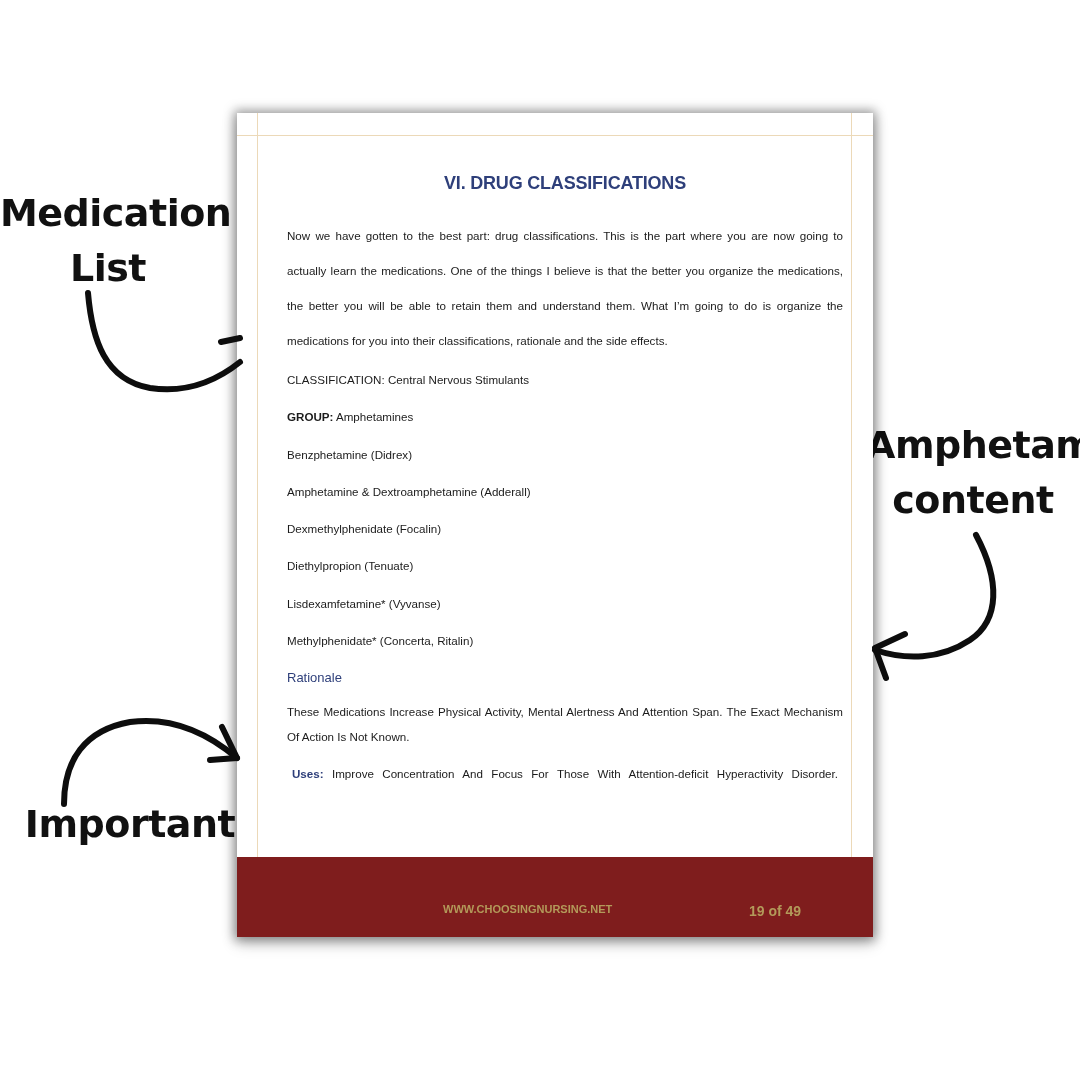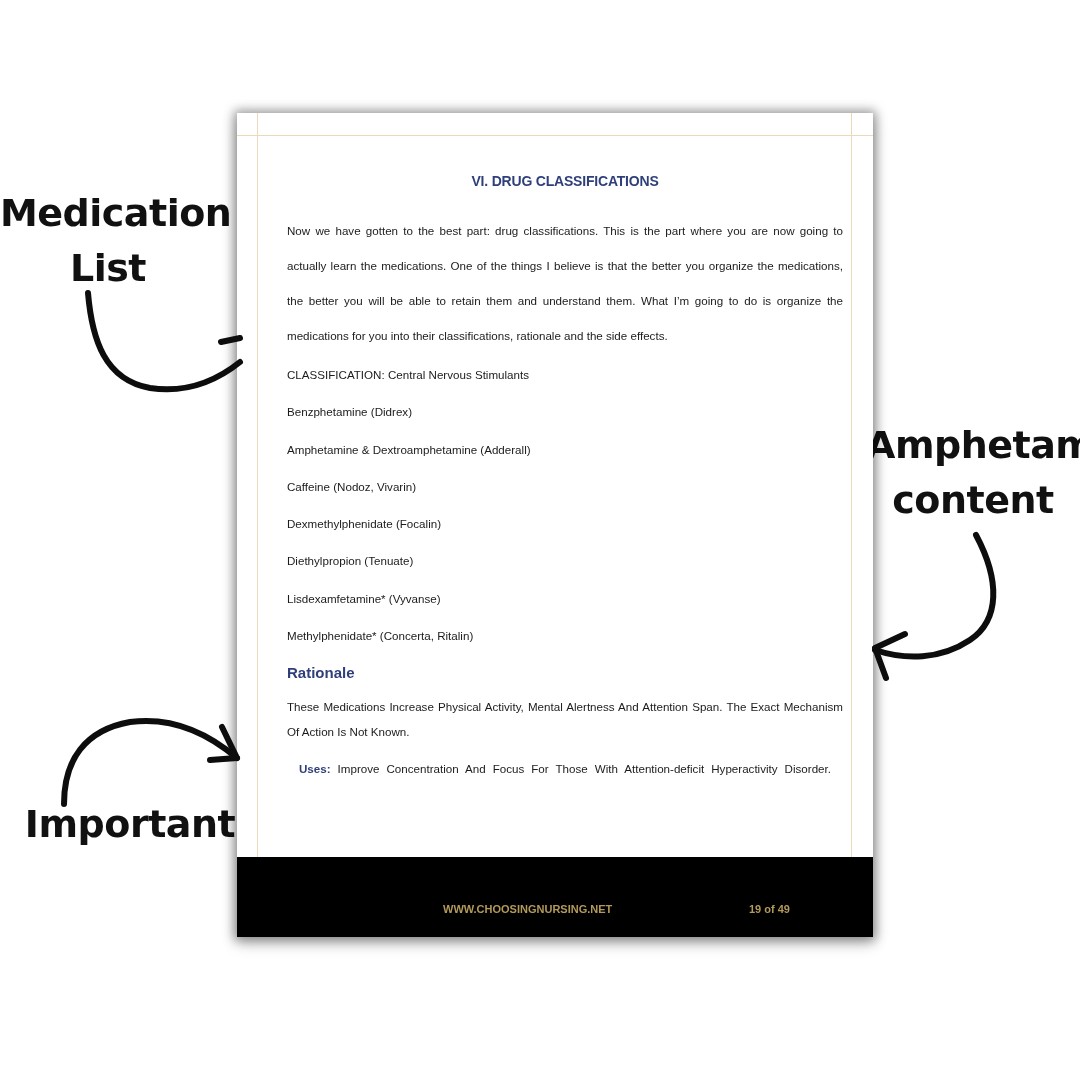--- a/index.html
+++ b/index.html
@@ -23,36 +23,36 @@
       box-shadow: 0 0 10px 3px rgba(0,0,0,0.35), 0 6px 14px rgba(0,0,0,0.25);
       overflow: hidden;
     }
     .vline { position: absolute; top: 0; width: 1px; height: 744px; background: #ecd9b8; }
     .vline.left { left: 20px; }
     .vline.right { left: 614px; }
     .hline { position: absolute; left: 0; top: 22px; width: 636px; height: 1px; background: #ecd9b8; }
 
     .content { position: absolute; left: 50px; top: 60px; width: 556px; color: #1b1b1b; font-size: 11.6px; }
     .title {
-      text-align: center; color: #2e3f7a; font-weight: bold; font-size: 14px;
+      text-align: center; color: #2e3f7a; font-weight: bold; font-size: 18px;
       margin: 0 0 24px 0; letter-spacing: -0.2px;
     }
     .intro { text-align: justify; line-height: 35px; margin: 0 0 12px 0; }
     .line { line-height: 20px; margin: 0 0 17.3px 0; white-space: nowrap; }
     .bold { font-weight: bold; }
-    .rationale-h { color: #2e3f7a; font-weight: bold; line-height: 20px; margin: 0 0 11px 0; font-size: 15px; }
+    .rationale-h { color: #2e3f7a; font-weight: normal; line-height: 20px; margin: 0 0 11px 0; font-size: 13px; }
     .rationale-p { text-align: justify; line-height: 25px; margin: 0 0 12px 0; }
-    .uses { text-align: justify; text-align-last: justify; line-height: 25px; margin: 12px; }
+    .uses { text-align: justify; text-align-last: justify; line-height: 25px; margin: 5px; }
     .uses-label { color: #2e3f7a; font-weight: bold; }
 
     .footer {
-      position: absolute; left: 0; top: 744px; width: 636px; height: 80px; background: #000000;
+      position: absolute; left: 0; top: 744px; width: 636px; height: 80px; background: #7f1d1d;
     }
     .footer-site { position: absolute; left: 206px; top: 46px; color: #b39a5a; font-size: 11px; font-weight: bold; }
-    .footer-page { position: absolute; left: 512px; top: 46px; color: #b39a5a; font-size: 11px; font-weight: bold; }
+    .footer-page { position: absolute; left: 512px; top: 46px; color: #b39a5a; font-size: 14px; font-weight: bold; }
 
     svg.arrows { position: absolute; left: 0; top: 0; width: 1080px; height: 1080px; pointer-events: none; }
   </style>
 </head>
 <body>
 
 <div class="callout" id="callout-med">
   <div>Medication</div>
   <div>List</div>
 </div>
@@ -66,23 +66,23 @@
 
 <div class="page">
   <div class="vline left"></div>
   <div class="vline right"></div>
   <div class="hline"></div>
 
   <div class="content">
     <div class="title">VI. DRUG CLASSIFICATIONS</div>
     <p class="intro">Now we have gotten to the best part: drug classifications. This is the part where you are now going to actually learn the medications. One of the things I believe is that the better you organize the medications, the better you will be able to retain them and understand them. What I’m going to do is organize the medications for you into their classifications, rationale and the side effects.</p>
     <div class="line">CLASSIFICATION: Central Nervous Stimulants</div>
+    <div class="line"><span class="bold">GROUP:</span><span> Amphetamines</span></div>
     <div class="line">Benzphetamine (Didrex)</div>
     <div class="line">Amphetamine &amp; Dextroamphetamine (Adderall)</div>
-    <div class="line">Caffeine (Nodoz, Vivarin)</div>
     <div class="line">Dexmethylphenidate (Focalin)</div>
     <div class="line">Diethylpropion (Tenuate)</div>
     <div class="line">Lisdexamfetamine* (Vyvanse)</div>
     <div class="line">Methylphenidate* (Concerta, Ritalin)</div>
     <div class="rationale-h">Rationale</div>
     <p class="rationale-p">These Medications Increase Physical Activity, Mental Alertness And Attention Span. The Exact Mechanism Of Action Is Not Known.</p>
     <p class="uses"><span class="uses-label">Uses:</span><span> Improve Concentration And Focus For Those With Attention-deficit Hyperactivity Disorder.</span></p>
   </div>
 
   <div class="footer">

